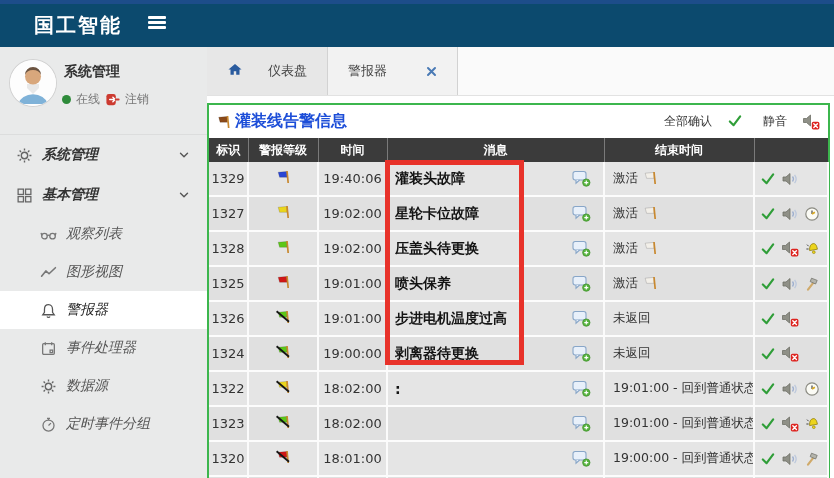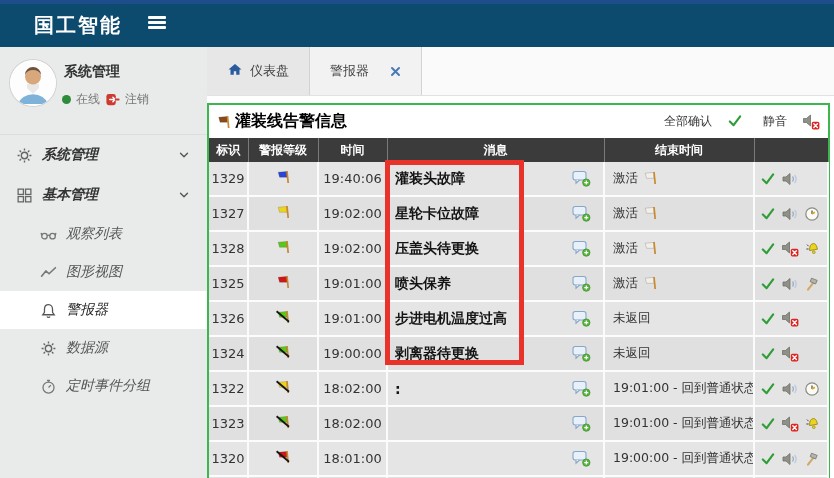--- a/index.html
+++ b/index.html
@@ -23,28 +23,28 @@
   .menu{position:absolute;left:0;top:88px;right:0;bottom:0;font-style:italic;}
   .side-item{display:flex;align-items:center;height:40px;padding-left:16px;font-size:14px;color:#333;
              font-weight:600;cursor:pointer;position:relative;}
   .side-item.sub{height:38px;padding-left:40px;font-weight:400;color:#555;}
   .side-item.active{background:#fff;color:#222;}
   .side-item .s-ico{width:17px;height:17px;margin-right:9px;flex:0 0 17px;display:inline-flex;}
   .side-item .chev{position:absolute;right:16px;top:13px;width:14px;height:14px;}
   
   .main{position:absolute;left:207px;top:47px;right:0;bottom:0;background:#fff;}
   .tabstrip{height:48px;background:#fafafa;border-bottom:1px solid #e2e2e2;display:flex;}
-  .tab{display:flex;align-items:center;gap:7px;padding:0 20px;font-size:13px;color:#444;
+  .tab{display:flex;align-items:center;gap:25px;padding:0 20px;font-size:13px;color:#444;
        background:#e7e7e7;border-right:1px solid #d2d2d2;cursor:pointer;}
   .tab.active{background:#f2f2f2;}
   .tab .t-close{margin-left:14px;display:inline-flex;cursor:pointer;}
   
   .panel{position:absolute;left:0;top:56px;width:619px;height:500px;border:2px solid #3cb64d;background:#fff;}
   .panel-head{height:33px;display:flex;align-items:center;padding:0 8px 0 6px;}
-  .panel-title{font-size:16px;font-weight:bold;color:#000000;display:flex;align-items:center;gap:2px;}
+  .panel-title{font-size:16px;font-weight:bold;color:#1d4ed8;display:flex;align-items:center;gap:2px;}
   .head-right{margin-left:auto;display:flex;align-items:center;gap:6px;font-size:12px;color:#333;}
   .head-right .grp{display:flex;align-items:flex-start;gap:15px;cursor:pointer;}
   .head-right .sp{width:8px;}
   table{border-collapse:collapse;table-layout:fixed;width:619px;}
   th{background:#3b3b3b;color:#fff;font-size:12px;font-weight:bold;height:24px;border-right:1px solid #7a7a7a;padding:0;}
   th:last-child{border-right:none;}
   td{height:33px;padding:0;border-right:2px solid #fbfbfb;border-bottom:2px solid #fcfcfc;
      font-size:13px;color:#333;overflow:hidden;white-space:nowrap;}
   tr.odd td{background:#e5e5e5;}
   tr.even td{background:#e0e0e0;}
@@ -148,20 +148,30 @@
         <span class="s-ico">
           <svg width="17" height="17" viewBox="0 0 16 16" fill="none" stroke="#555" stroke-width="1.2">
       <path d="M8 2.5 c-2.6 0 -3.8 2 -3.8 4.5 v2.8 l-1.6 2.2 h10.8 l-1.6 -2.2 v-2.8 c0 -2.5 -1.2 -4.5 -3.8 -4.5 z"></path>
       <path d="M6.6 13.6 a1.5 1.5 0 0 0 2.8 0"></path>
           </svg>
         </span>
         <span>警报器</span>
       </div>
       <div class="side-item sub">
         <span class="s-ico">
+          <svg width="17" height="17" viewBox="0 0 16 16" fill="none" stroke="#777" stroke-width="1.2">
+      <rect x="2.5" y="3.5" width="11" height="10" rx="1"></rect>
+            <path d="M5 2 v3 M11 2 v3"></path>
+      <rect x="9.5" y="9.5" width="2.4" height="2.4"></rect>
+          </svg>
+        </span>
+        <span>事件处理器</span>
+      </div>
+      <div class="side-item sub">
+        <span class="s-ico">
           <svg width="17" height="17" viewBox="0 0 16 16" fill="none" stroke="#666" stroke-width="1.3">
       <circle cx="8" cy="8" r="3"></circle>
             <path d="M8 1.5 V3.4 M8 12.6 V14.5 M1.5 8 H3.4 M12.6 8 H14.5 M3.4 3.4 L4.7 4.7 M11.3 11.3 L12.6 12.6 M3.4 12.6 L4.7 11.3 M11.3 4.7 L12.6 3.4"></path>
           </svg>
         </span>
         <span>数据源</span>
       </div>
       <div class="side-item sub">
         <span class="s-ico">
           <svg width="17" height="17" viewBox="0 0 16 16" fill="none" stroke="#777" stroke-width="1.2">

